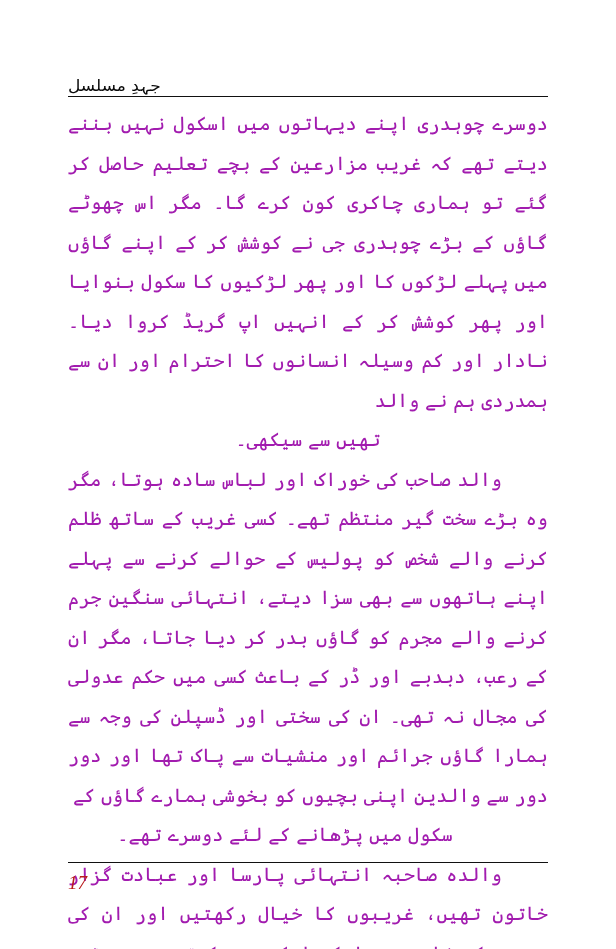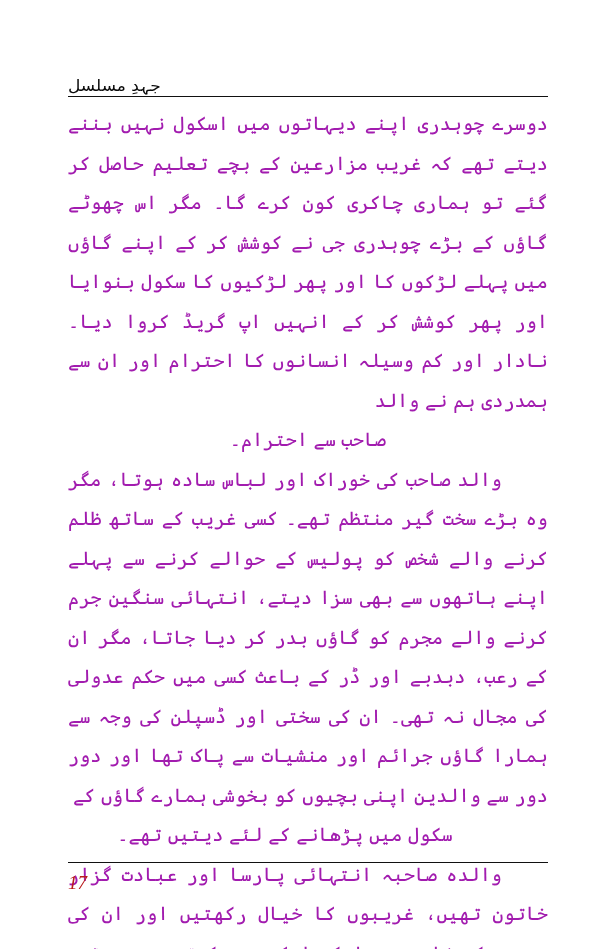--- a/index.html
+++ b/index.html
@@ -106,26 +106,26 @@
   <div class="header-zone">
     <div class="header-title">جہدِ مسلسل</div>
   </div>
 
   <div class="rule rule-top"></div>
 
   <div class="body-zone">
 
     <p class="para">
       <span>دوسرے چوہدری اپنے دیہاتوں میں اسکول نہیں بننے دیتے تھے کہ غریب مزارعین کے بچے تعلیم حاصل کر گئے تو ہماری چاکری کون کرے گا۔ مگر اس چھوٹے گاؤں کے بڑے چوہدری جی نے کوشش کر کے اپنے گاؤں میں پہلے لڑکوں کا اور پھر لڑکیوں کا سکول بنوایا اور پھر کوشش کر کے انہیں اپ گریڈ کروا دیا۔ نادار اور کم وسیلہ انسانوں کا احترام اور ان سے ہمدردی ہم نے والد</span>
-      <span class="tail-center">صاحب سے احترام۔</span>
+      <span class="tail-center">تھیں سے سیکھی۔</span>
     </p>
 
     <p class="para indent">
       <span>والد صاحب کی خوراک اور لباس سادہ ہوتا، مگر وہ بڑے سخت گیر منتظم تھے۔ کسی غریب کے ساتھ ظلم کرنے والے شخص کو پولیس کے حوالے کرنے سے پہلے اپنے ہاتھوں سے بھی سزا دیتے، انتہائی سنگین جرم کرنے والے مجرم کو گاؤں بدر کر دیا جاتا، مگر ان کے رعب، دبدبے اور ڈر کے باعث کسی میں حکم عدولی کی مجال نہ تھی۔ ان کی سختی اور ڈسپلن کی وجہ سے ہمارا گاؤں جرائم اور منشیات سے پاک تھا اور دور دور سے والدین اپنی بچیوں کو بخوشی ہمارے گاؤں کے</span>
-      <span class="tail-center">سکول میں پڑھانے کے لئے دیتیں تھے۔</span>
+      <span class="tail-center">سکول میں پڑھانے کے لئے دوسرے تھے۔</span>
     </p>
 
     <p class="para indent">
       <span>والدہ صاحبہ انتہائی پارسا اور عبادت گزار خاتون تھیں،  غریبوں کا خیال رکھتیں اور ان کی بچیوں کی شادی پر دل کھول کر مدد کرتیں، وہ پڑھی لکھی تھیں، اخبار اور اسلامی رسالے باقاعدگی سے پڑھتی تھیں،  وہ گھر کے تمام معاملات میں بااختیار اور خودمختار تھیں۔ ابا جان اور امی جان دونوں اپنے عمل اور کردار سے اپنی اولاد کی تربیّت کرتے تھے۔ والدہ صاحبہ کا معمول تھا کہ صبح تہجد اور فجر کی نماز کے بعد، جب ملازم دودھ بلونے سے فارغ ہوجاتا تو والدہ صاحبہ مکھن اُتارتیں اور لسّی بناتیں۔ طلوعِ آفتاب سے پہلے ہی گاؤں کی عورتیں درجنوں کی تعداد میں لسّی لینے کے لئے اپنے اپنے برتن لے کر ہمارے گھر کے صحن میں آجاتیں اور امی جان ( گاؤں کی بی بی جی ) ان کے برتن لسّی سے بھر دیتیں، کچھ حقداروں کو لسّی کے ساتھ مکھن بھی دیتیں۔ قرآن مجید کی تلاوت کے بعد وہ خالص مکھن سے پراٹھے بناتیں اور ان کے بچے ان کے اردگرد پیڑھیوں پر بیٹھ کر ساگ، انڈے یا خالص دہی کے ساتھ ناشتہ کرتے، اُن جیسے خستہ</span>
     </p>
 
   </div>
 
   <div class="rule rule-bot"></div>
 

